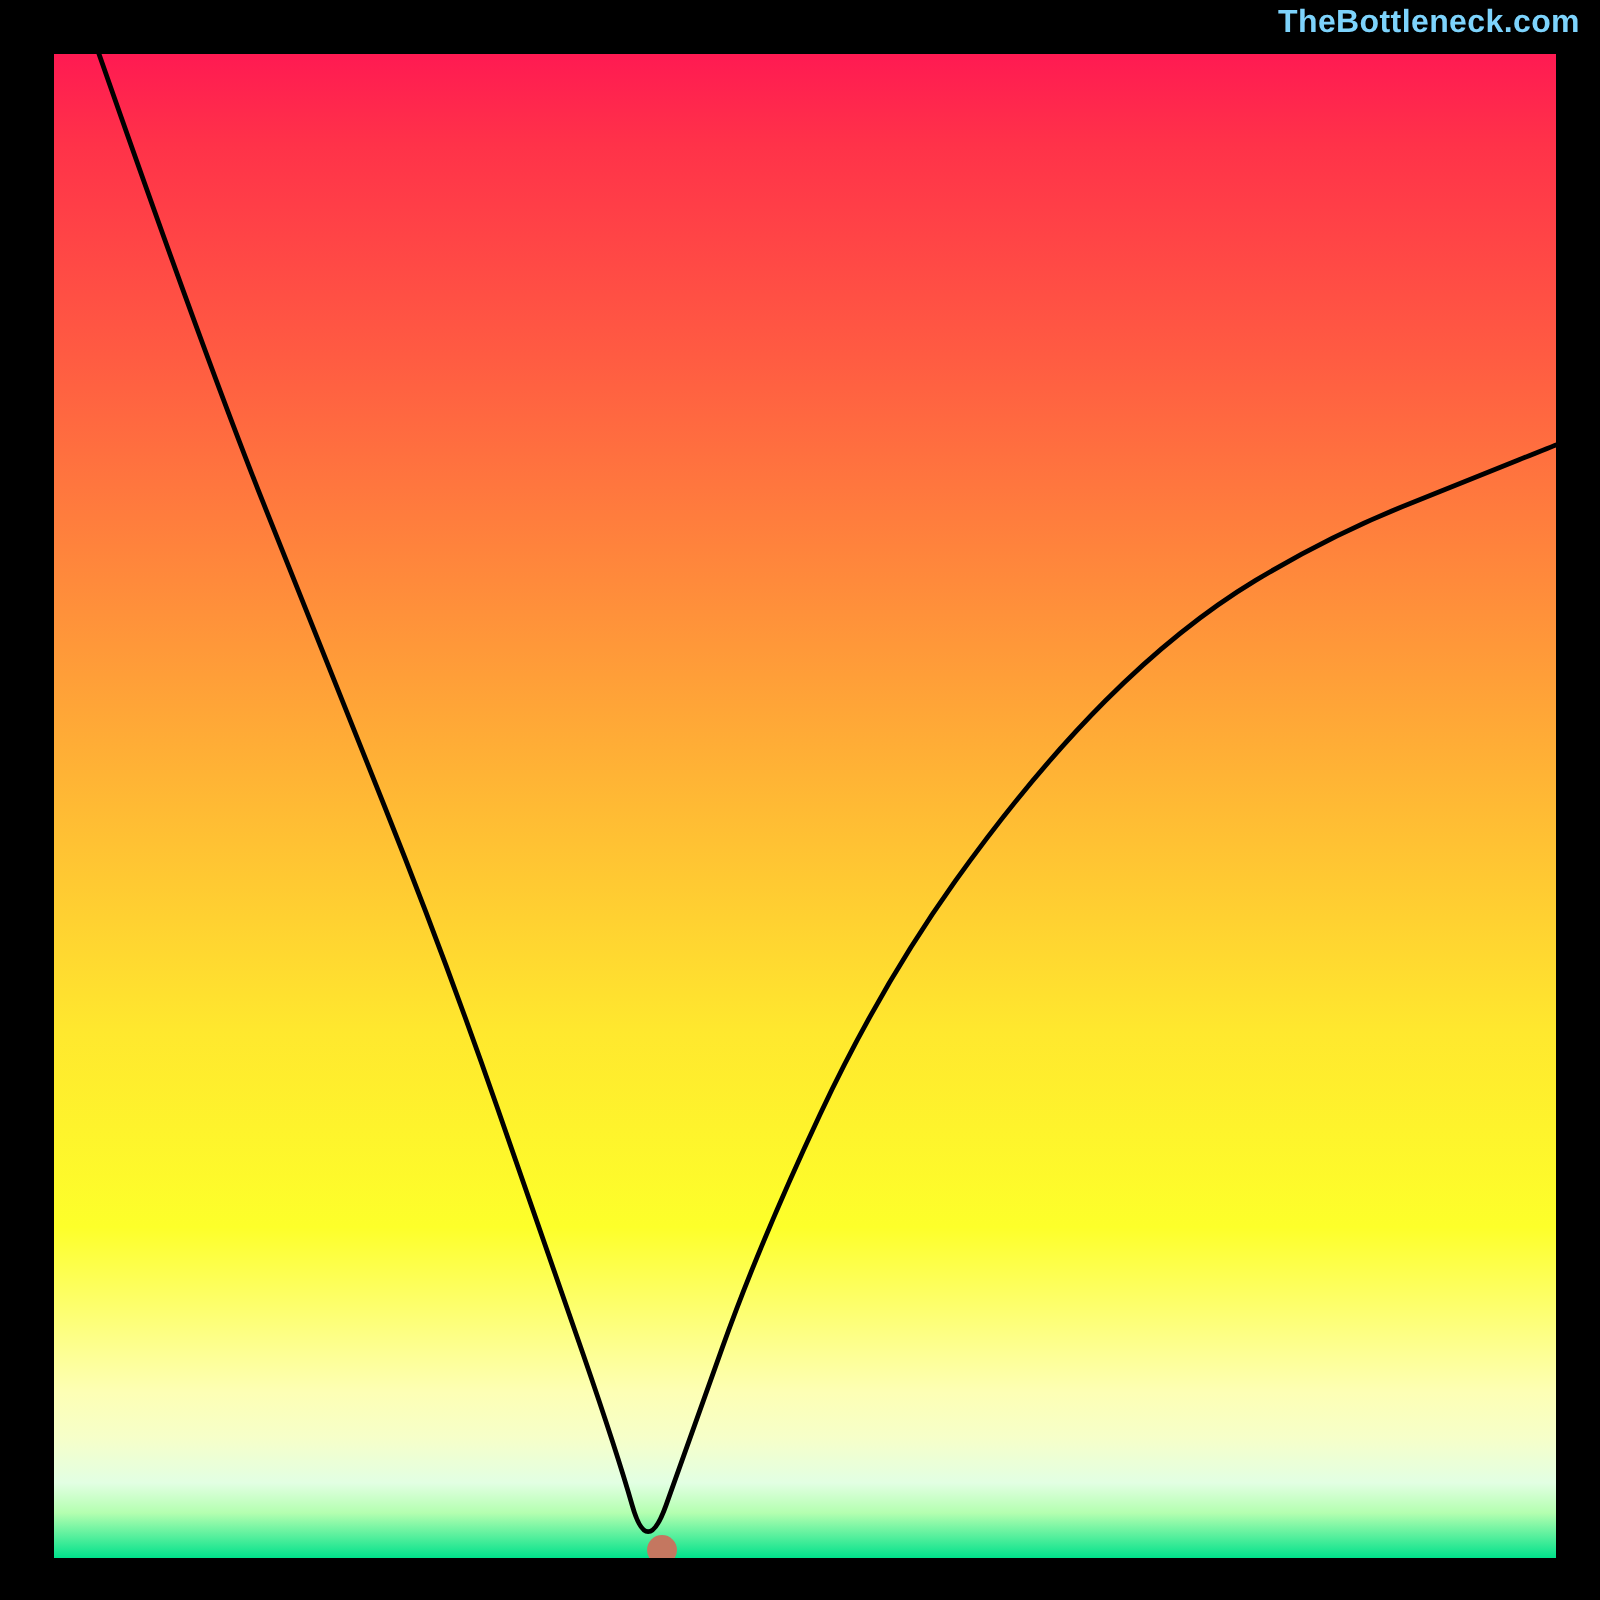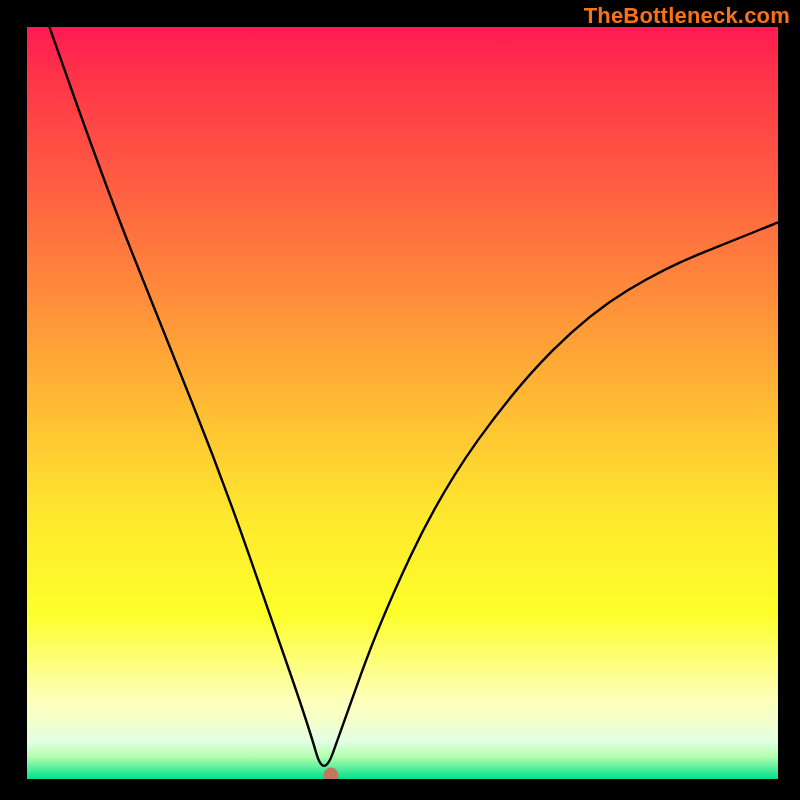--- a/index.html
+++ b/index.html
@@ -14,23 +14,23 @@
     position: relative;
     width: 800px;
     height: 800px;
     background: #000;
   }
   .watermark {
     position: absolute;
     top: 3px;
     right: 10px;
     font-family: Arial, Helvetica, sans-serif;
-    font-size: 22px;
+    font-size: 16px;
     font-weight: 600;
-    color: #f97316;
+    color: #7dd3fc;
     letter-spacing: 0.2px;
     z-index: 10;
   }
   .plot-area {
     position: absolute;
     left: 27px;
     top: 27px;
     width: 751px;
     height: 752px;
     overflow: hidden;

